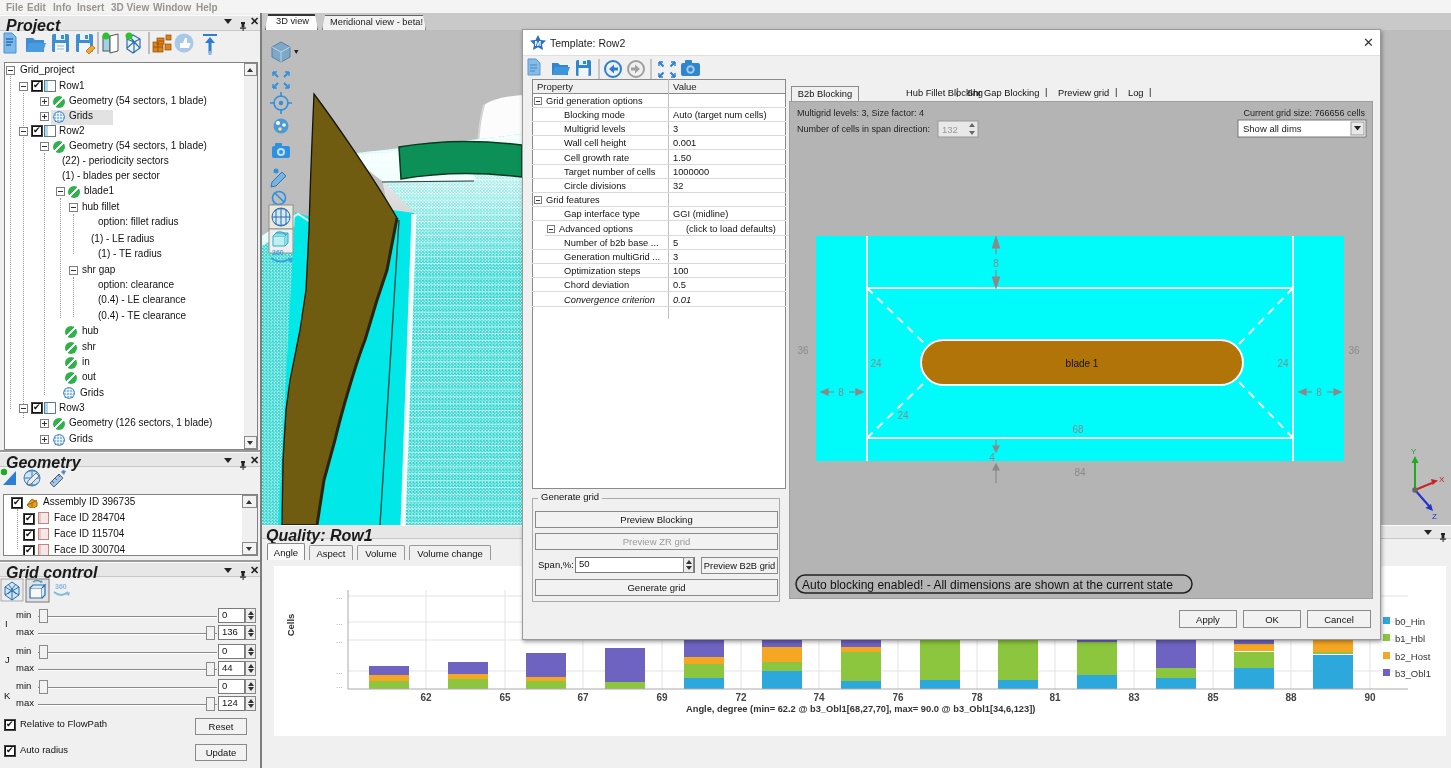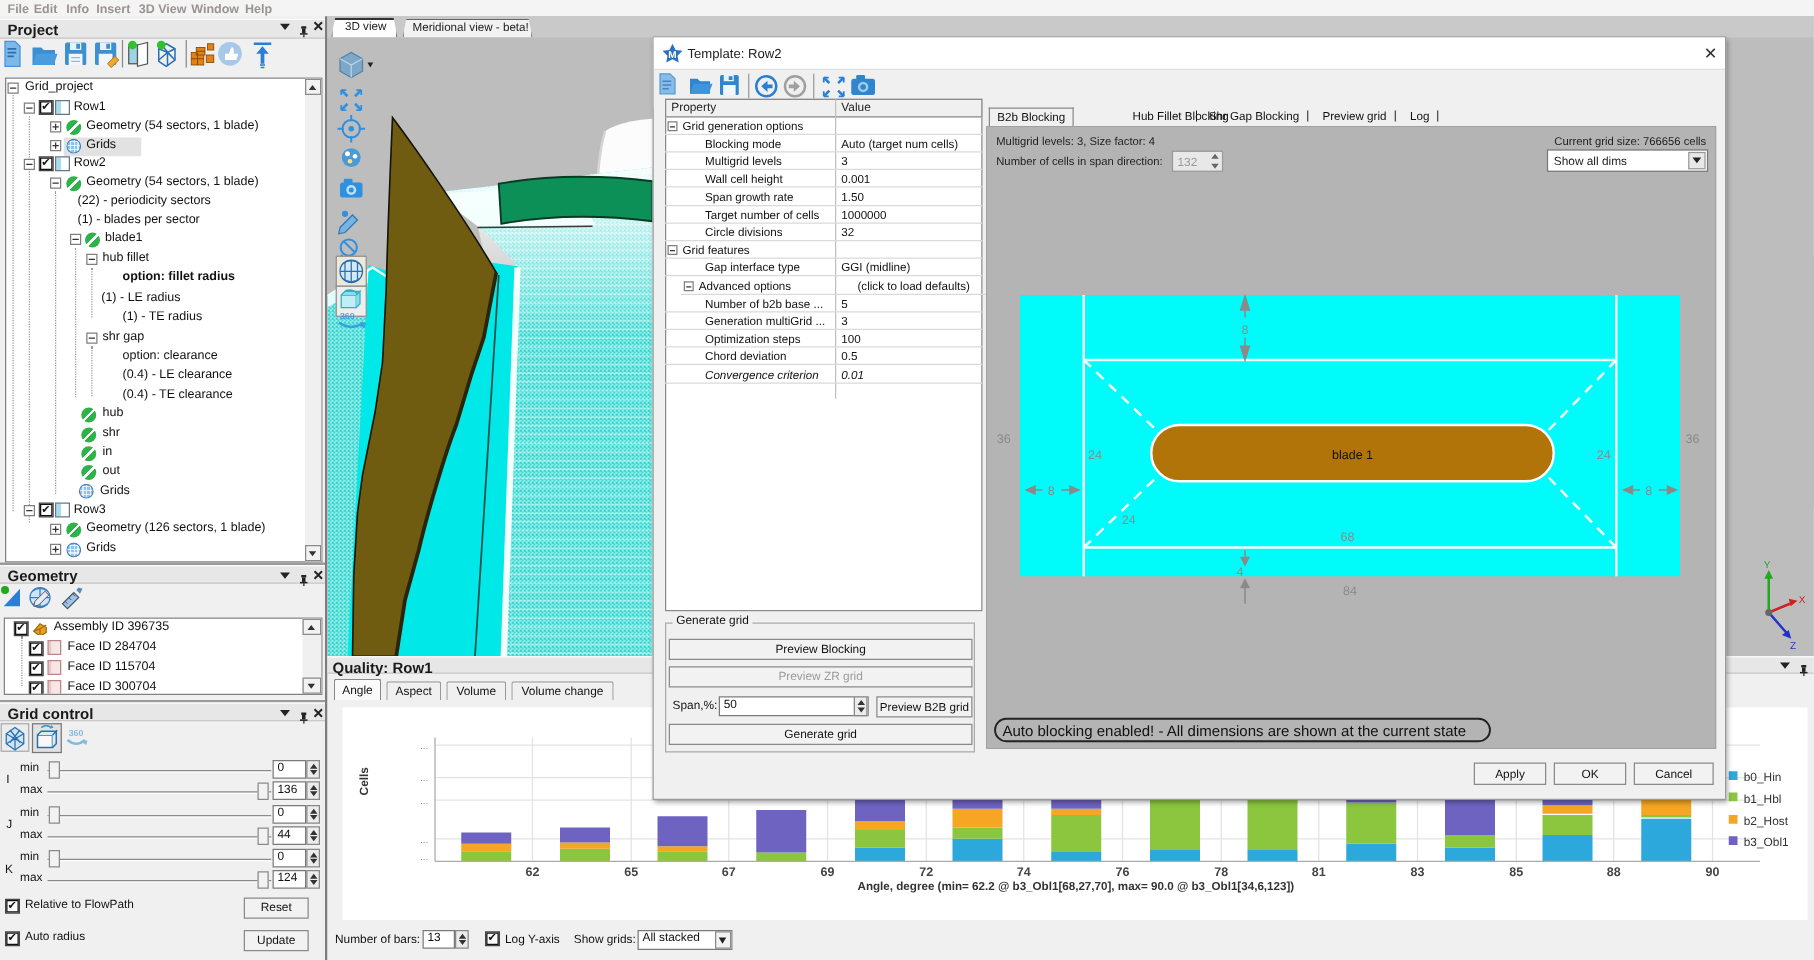--- a/index.html
+++ b/index.html
@@ -1,19 +1,19 @@
 <!DOCTYPE html>
 <html><head>
 <meta charset="utf-8">
 <style>
   * { margin:0; padding:0; box-sizing:border-box; }
   html,body { width:1451px; height:768px; overflow:hidden; font-family:"Liberation Sans", sans-serif; background:#f0f0f0; }
   .abs { position:absolute; }
   #stage { position:relative; width:1451px; height:768px; background:#f0f0f0; }
-  .t11 { font-size:12px; color:#1a1a1a; white-space:nowrap; }
+  .t11 { font-size:16px; color:#1a1a1a; white-space:nowrap;font-style:italic; }
   .paneltitle { background:#e7e7e7; border-top:1px solid #fbfbfb; border-bottom:1px solid #c8c8c8; }
   .btn3d { background:#f2f2f2; border:1px solid #8a8a8a; text-align:center; font-size:9.5px; color:#111; }
   .spin { background:#fff; border:1px solid #7a7a7a; font-size:9.5px; color:#111; }
   .exp { position:absolute; width:9px; height:9px; background:#fff; border:1px solid #7f7f7f; }
   .exp::before { content:""; position:absolute; left:1px; top:3px; width:5px; height:1px; background:#333; }
   .exp.plus::after { content:""; position:absolute; left:3px; top:1px; width:1px; height:5px; background:#333; }
   .tcb { position:absolute; width:10px; height:10px; background:#fff; border:1px solid #111; box-shadow:0 0 0 1px #444; }
   .tcb::before { content:"\2714"; position:absolute; left:0px; top:-2px; font-size:9px; color:#111; }
   .gdot { position:absolute; width:12px; height:12px; border-radius:50%;
           background:linear-gradient(135deg,#2eb34a 0 45%,#ffffff 45% 56%,#2eb34a 56% 100%); }
@@ -153,23 +153,23 @@
 
     <div class="trow" style="left:57px;top:107px;">(1) - blades per sector</div>
 
     <div class="exp" style="left:51px;top:124px;"></div>
     <div class="gdot" style="left:63px;top:123px;"></div>
     <div class="trow" style="left:79px;top:122px;">blade1</div>
 
     <div class="exp" style="left:64px;top:140px;"></div>
     <div class="trow" style="left:77px;top:138px;">hub fillet</div>
 
-    <div class="trow" style="left:93px;top:153px;font-weight:bold;">option: fillet radius</div>
-
-    <div class="trow" style="left:76px;top:170px;">(1) - LE radius</div>
+    <div class="trow" style="left:93px;top:153px;">option: fillet radius</div>
+
+    <div class="trow" style="left:86px;top:170px;">(1) - LE radius</div>
 
     <div class="trow" style="left:93px;top:185px;">(1) - TE radius</div>
 
     <div class="exp" style="left:64px;top:203px;"></div>
     <div class="trow" style="left:77px;top:201px;">shr gap</div>
 
     <div class="trow" style="left:93px;top:216px;">option: clearance</div>
 
     <div class="trow" style="left:93px;top:231px;">(0.4) - LE clearance</div>
 
@@ -591,31 +591,20 @@
         <rect x="1121" y="109" width="7" height="7" fill="#8cc63f"></rect>
           <text x="1133" y="117">b1_Hbl</text>
         <rect x="1121" y="127" width="7" height="7" fill="#f5a623"></rect>
           <text x="1133" y="135">b2_Host</text>
         <rect x="1121" y="144" width="7" height="7" fill="#6f63c2"></rect>
           <text x="1133" y="152">b3_Obl1</text>
       </g>
     </svg>
   </div>
 
-  <div id="bcontrols" class="abs" style="left:262px;top:738px;width:1189px;height:30px;font-size:9.5px;color:#111;">
-    <div class="trow" style="left:6px;top:8px;">Number of bars:</div>
-    <div class="abs spin" style="left:76px;top:6px;width:26px;height:15px;padding-left:3px;">13</div>
-    <div class="abs spinarr" style="left:102px;top:6px;"></div>
-    <div class="tcb" style="left:127px;top:8px;"></div>
-    <div class="trow" style="left:142px;top:8px;">Log Y-axis</div>
-    <div class="trow" style="left:197px;top:8px;">Show grids:</div>
-    <div class="abs spin" style="left:248px;top:6px;width:76px;height:16px;padding-left:3px;">All stacked</div>
-    <div class="abs btn3d" style="left:310px;top:7px;width:13px;height:14px;"></div>
-    <div class="abs" style="left:313px;top:12px;width:0;height:0;border-left:3.5px solid transparent;border-right:3.5px solid transparent;border-top:5px solid #222;"></div>
-  </div>
 
   <div id="dialog" class="abs" style="left:522px;top:29px;width:859px;height:611px;background:#f0f0f0;border:1px solid #9a9a9a;box-shadow:1px 2px 4px rgba(0,0,0,0.35);">
 
     <div class="abs" style="left:0;top:0;width:857px;height:26px;background:#ffffff;border-bottom:1px solid #e0e0e0;"></div>
     <div class="abs" style="left:7px;top:5px;width:16px;height:16px;">
       <svg width="16" height="16">
           <path d="M8 0 L10.5 5 L16 5.5 L12 9.5 L13 15 L8 12.3 L3 15 L4 9.5 L0 5.5 L5.5 5 Z" fill="#2a6fc0"></path>
           <text x="4.5" y="11" font-size="8" fill="#fff" font-family="Liberation Sans" font-weight="bold">M</text>
         </svg>
     </div>
@@ -666,21 +655,21 @@
         </div>
       <div class="prow" style="top:28px;">
           <span style="position:absolute;left:32px;">Multigrid levels</span>
           <span class="pval">3</span>
         </div>
       <div class="prow" style="top:42px;">
           <span style="position:absolute;left:32px;">Wall cell height</span>
           <span class="pval">0.001</span>
         </div>
       <div class="prow" style="top:57px;">
-          <span style="position:absolute;left:32px;">Span growth rate</span>
+          <span style="position:absolute;left:32px;">Cell growth rate</span>
           <span class="pval">1.50</span>
         </div>
       <div class="prow" style="top:71px;">
           <span style="position:absolute;left:32px;">Target number of cells</span>
           <span class="pval">1000000</span>
         </div>
       <div class="prow" style="top:85px;">
           <span style="position:absolute;left:32px;">Circle divisions</span>
           <span class="pval">32</span>
         </div>

